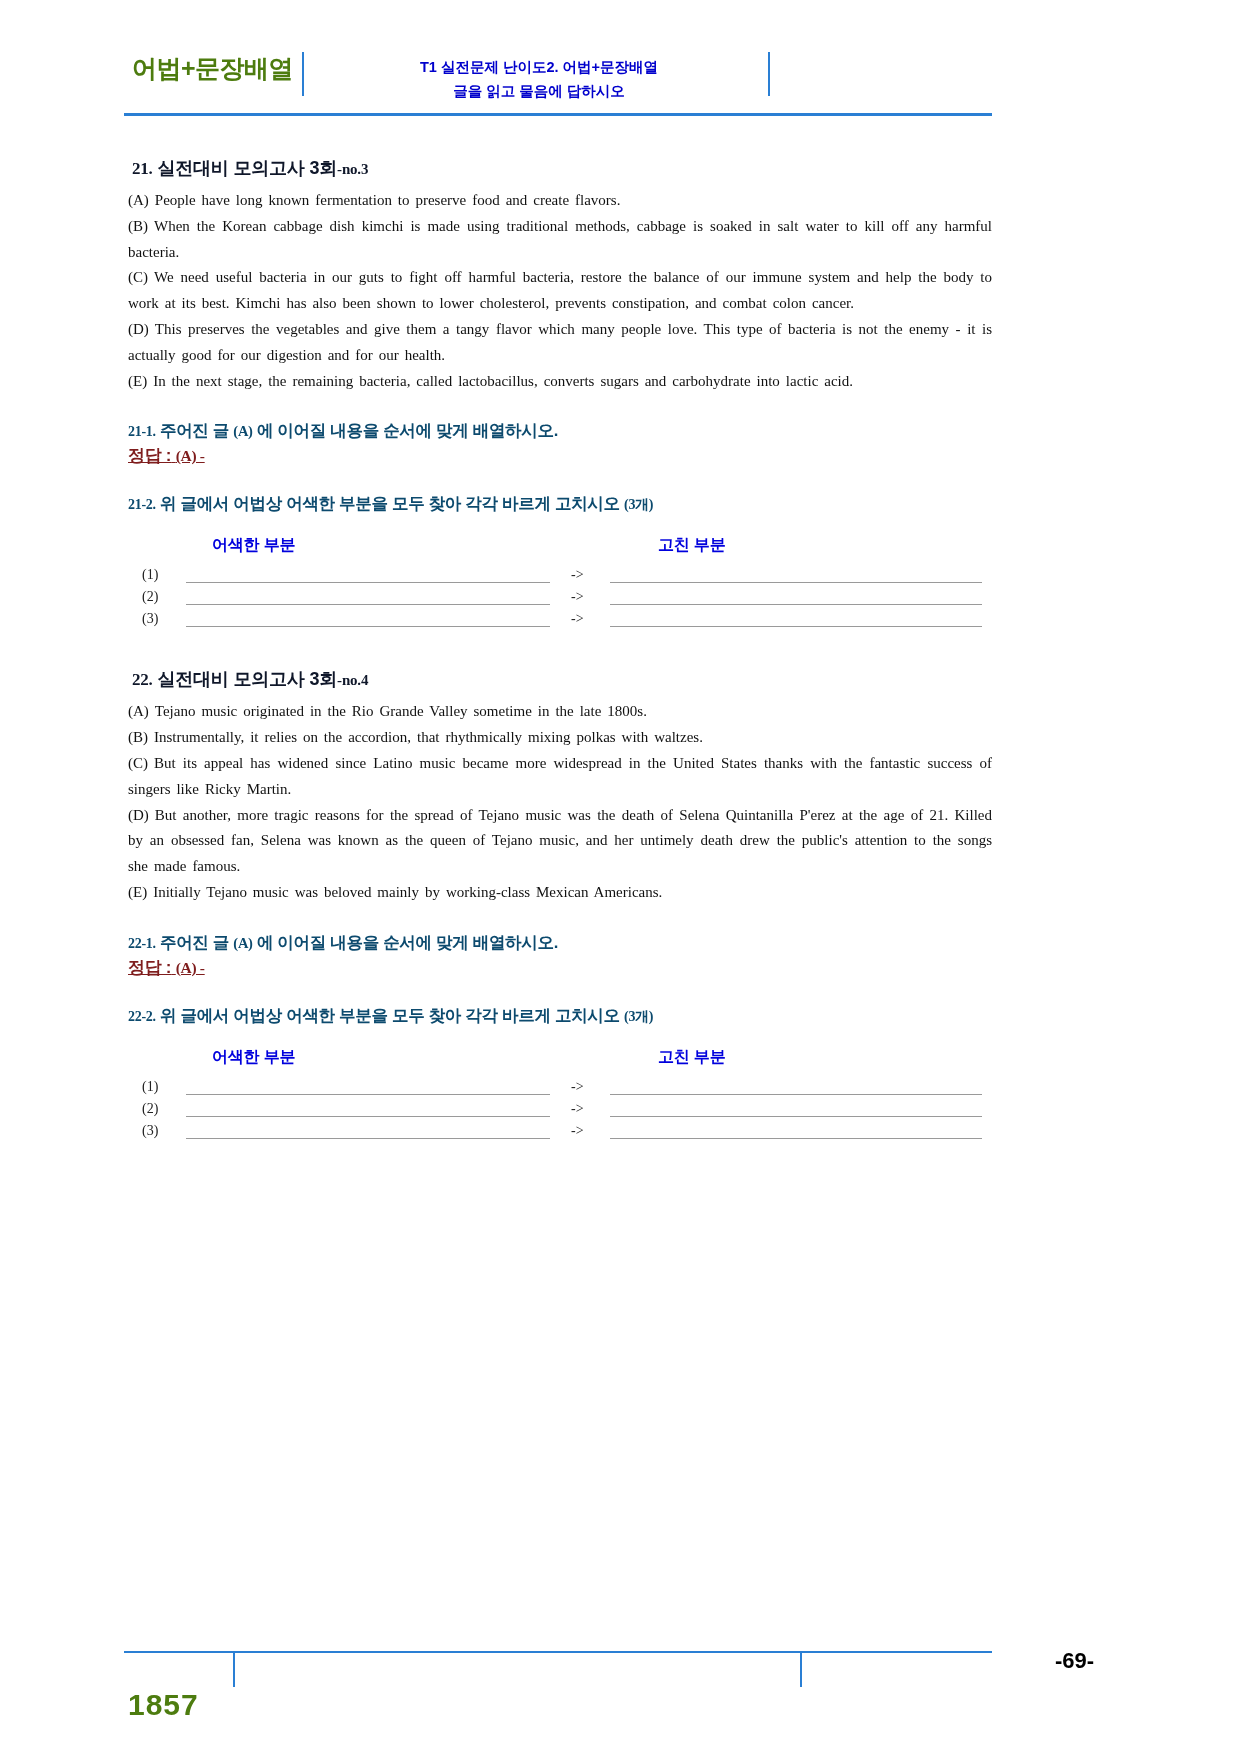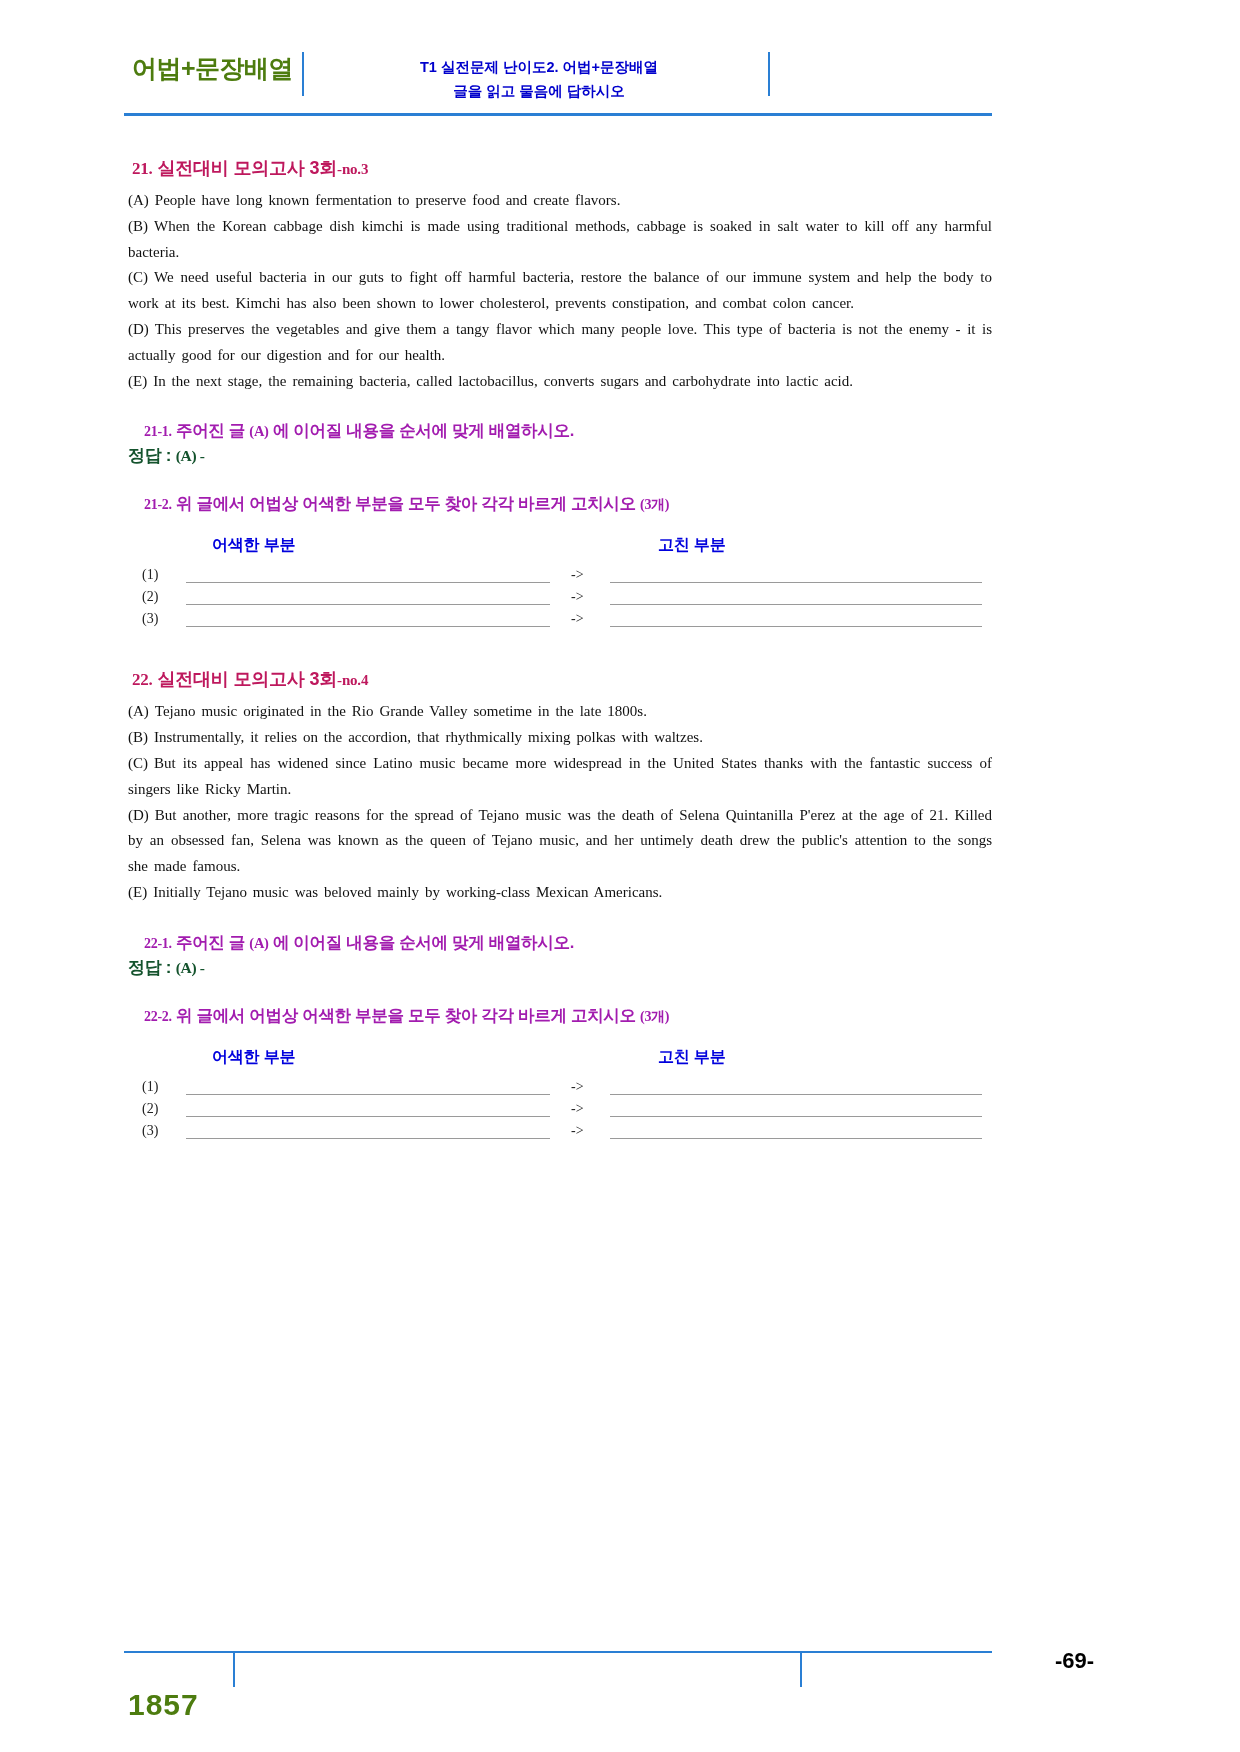--- a/index.html
+++ b/index.html
@@ -85,21 +85,21 @@
   .content {
     position: absolute;
     left: 124px;
     top: 140px;
     width: 868px;
   }
 
   .q-block { margin-bottom: 4px; }
 
   .q-title {
-    color: #be185d;
+    color: #0f172a;
     font-family: "Liberation Sans", "DejaVu Sans", sans-serif;
     font-weight: bold;
     font-size: 18px;
     margin: 16px 0 8px 8px;
     letter-spacing: -0.2px;
     white-space: nowrap;
   }
   .q-title .tnum {
     font-family: "Liberation Serif", "DejaVu Serif", serif;
     font-size: 17px;
@@ -119,49 +119,50 @@
     padding: 0;
     color: #111111;
     word-spacing: 2.2px;
   }
   .para .lbl { margin-right: 6px; }
 
   
   .sub { margin-left: 4px; }
 
   .sub-head {
-    color: #a21caf;
+    color: #0c4a6e;
     font-family: "Liberation Sans", "DejaVu Sans", sans-serif;
     font-weight: bold;
     font-size: 16.5px;
     letter-spacing: -0.3px;
     white-space: nowrap;
-    margin: 26px 0 2px 16px;
+    margin: 26px 0 2px 0;
   }
   .sub-head .snum {
     font-family: "Liberation Serif", "DejaVu Serif", serif;
     font-size: 14px;
   }
   .sub-head .paren {
     font-family: "Liberation Serif", "DejaVu Serif", serif;
     font-size: 14.5px;
   }
   .sub-head .cnt {
     font-family: "Liberation Serif", "DejaVu Serif", serif;
     font-size: 14px;
   }
 
   .answer-line {
-    color: #14532d;
+    color: #7f1d1d;
     font-family: "Liberation Sans", "DejaVu Sans", sans-serif;
     font-weight: bold;
     font-size: 17px;
     letter-spacing: -0.3px;
     white-space: nowrap;
     margin: 2px 0 0 0;
+    text-decoration: underline;
   }
   .answer-line .ans-val {
     font-family: "Liberation Serif", "DejaVu Serif", serif;
     font-size: 15.5px;
     font-weight: bold;
   }
 
   
   .fix-colheads {
     position: relative;

